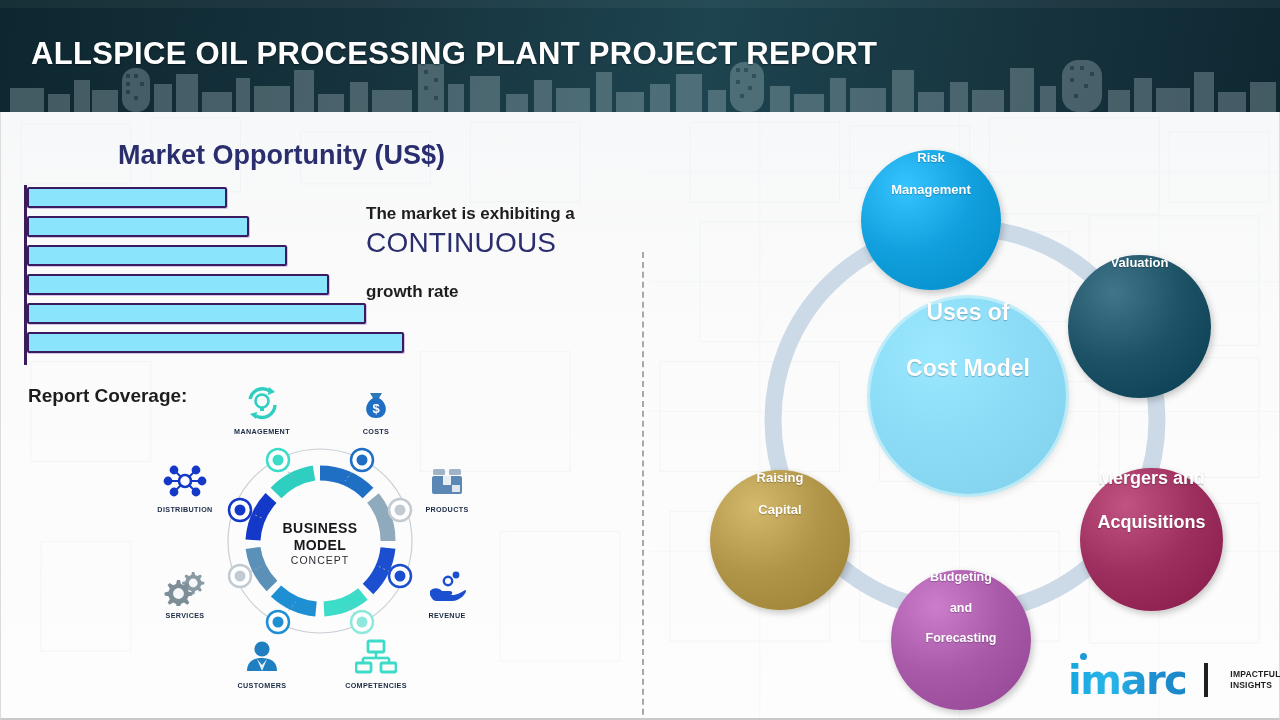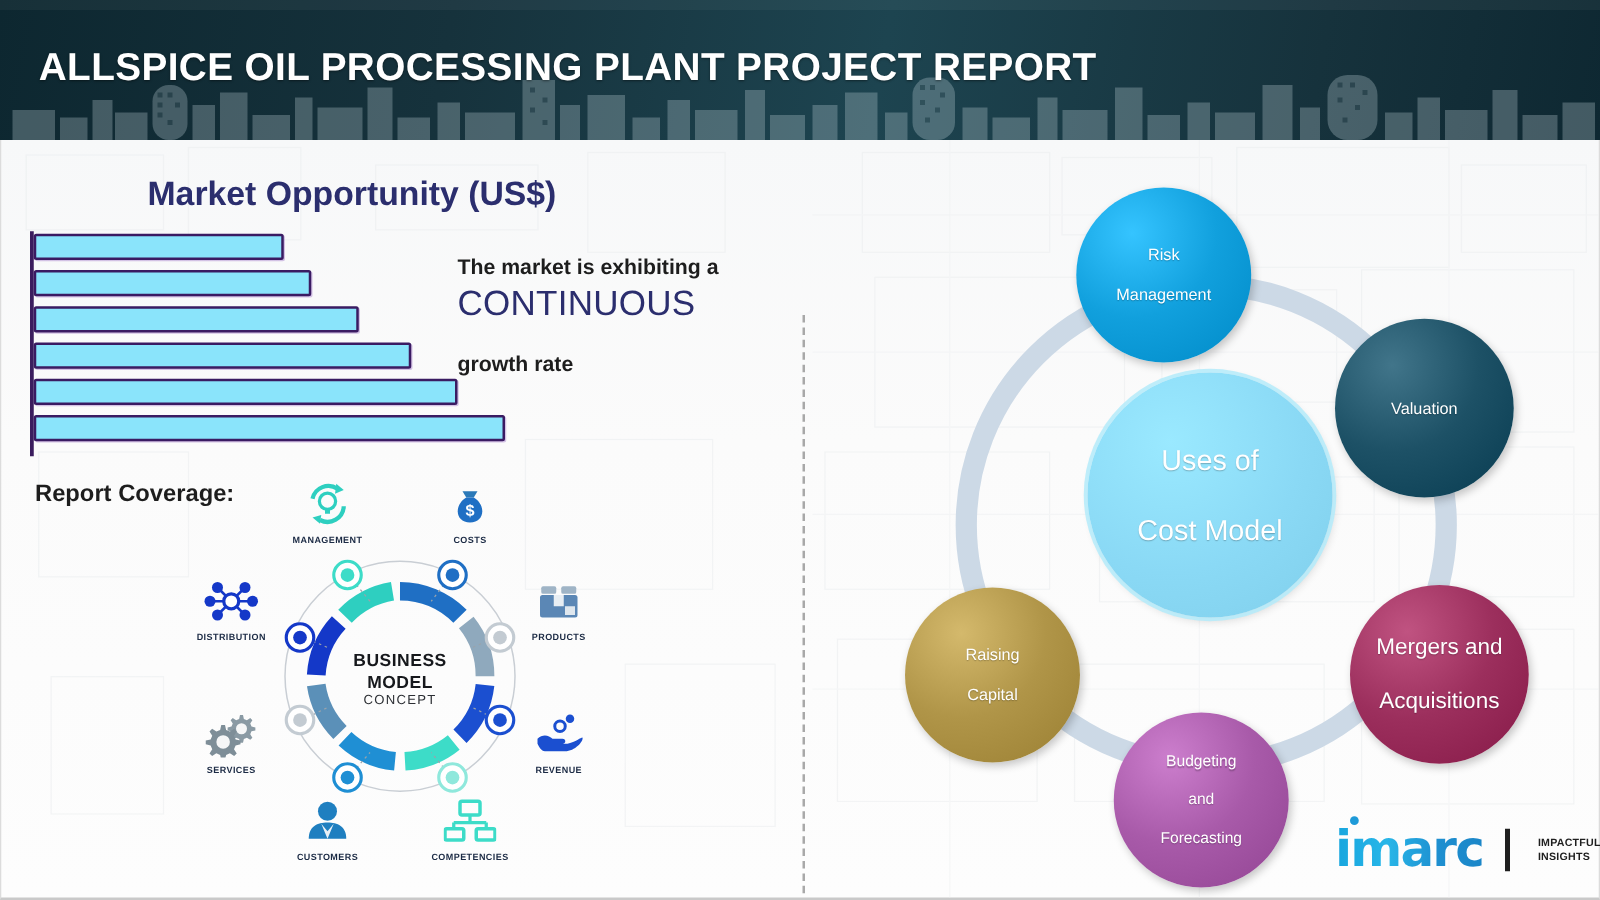--- a/index.html
+++ b/index.html
@@ -86,22 +86,22 @@
   .bm-icon .glyph{height:42px;display:flex;align-items:center;justify-content:center;}
   .bm-icon .cap{
     font-size:7.2px;font-weight:bold;color:#1b2a44;letter-spacing:.35px;
     margin-top:3px;white-space:nowrap;
   }
 
   
   .right-panel{position:absolute;left:648px;top:112px;width:632px;height:608px;}
   .circ{
     position:absolute;border-radius:50%;
-    display:flex;align-items:center;justify-content:center;text-align:center;
-    color:#ffffff;font-weight:normal;line-height:1.22;
+    display:flex;justify-content:center;text-align:center;
+    color:#ffffff;font-weight:bold;line-height:1.22;
     box-shadow:2px 3px 7px rgba(0,0,0,.22);
   }
   .circ span{display:block;padding:0 6px;text-shadow:0 1px 1px rgba(0,0,0,.25);}
 
   .logo{position:absolute;left:1068px;top:660px;display:flex;align-items:center;gap:16px;}
   .logo .mark{
     font-size:40px;font-weight:bold;letter-spacing:-1.5px;line-height:1;
     background:linear-gradient(90deg,#17a5de 0%,#28b6e8 35%,#1e8fd0 70%,#1b86c8 100%);
     -webkit-background-clip:text;background-clip:text;color:transparent;
     font-family:"DejaVu Sans", sans-serif;
@@ -434,21 +434,21 @@
       <span><span>Mergers and</span><br>
       <span>Acquisitions</span></span>
     </div>
 
     <div class="circ" id="c-bud" style="left: 243px; top: 458px; width: 140px; height: 140px; font-size: 12.5px; background: radial-gradient(circle at 32% 26%, rgb(204, 126, 205) 0%, rgb(168, 90, 169) 48%, rgb(146, 68, 147) 100%);">
       <span><span>Budgeting</span><br>
       <span>and</span><br>
       <span>Forecasting</span></span>
     </div>
 
-    <div class="circ" id="c-rai" style="left: 76px; top: 358px; width: 140px; height: 140px; font-size: 13px; background: radial-gradient(circle at 32% 26%, rgb(212, 185, 108) 0%, rgb(176, 149, 72) 48%, rgb(154, 127, 50) 100%);">
+    <div class="circ" id="c-rai" style="left: 62px; top: 358px; width: 140px; height: 140px; font-size: 13px; background: radial-gradient(circle at 32% 26%, rgb(212, 185, 108) 0%, rgb(176, 149, 72) 48%, rgb(154, 127, 50) 100%);">
       <span><span>Raising</span><br>
       <span>Capital</span></span>
     </div>
 
 
     <div class="circ" id="c-center" style="left: 222px; top: 186px; width: 196px; height: 196px; font-size: 23px; background: radial-gradient(circle at 34% 28%, rgb(154, 233, 255) 0%, rgb(138, 217, 245) 55%, rgb(128, 207, 235) 100%); box-shadow: rgba(180, 235, 250, 0.85) 0px 0px 0px 3px, rgba(0, 0, 0, 0.14) 2px 3px 8px;">
       <span><span>Uses of</span><br>
       <span>Cost Model</span></span>
     </div>
   </div>

